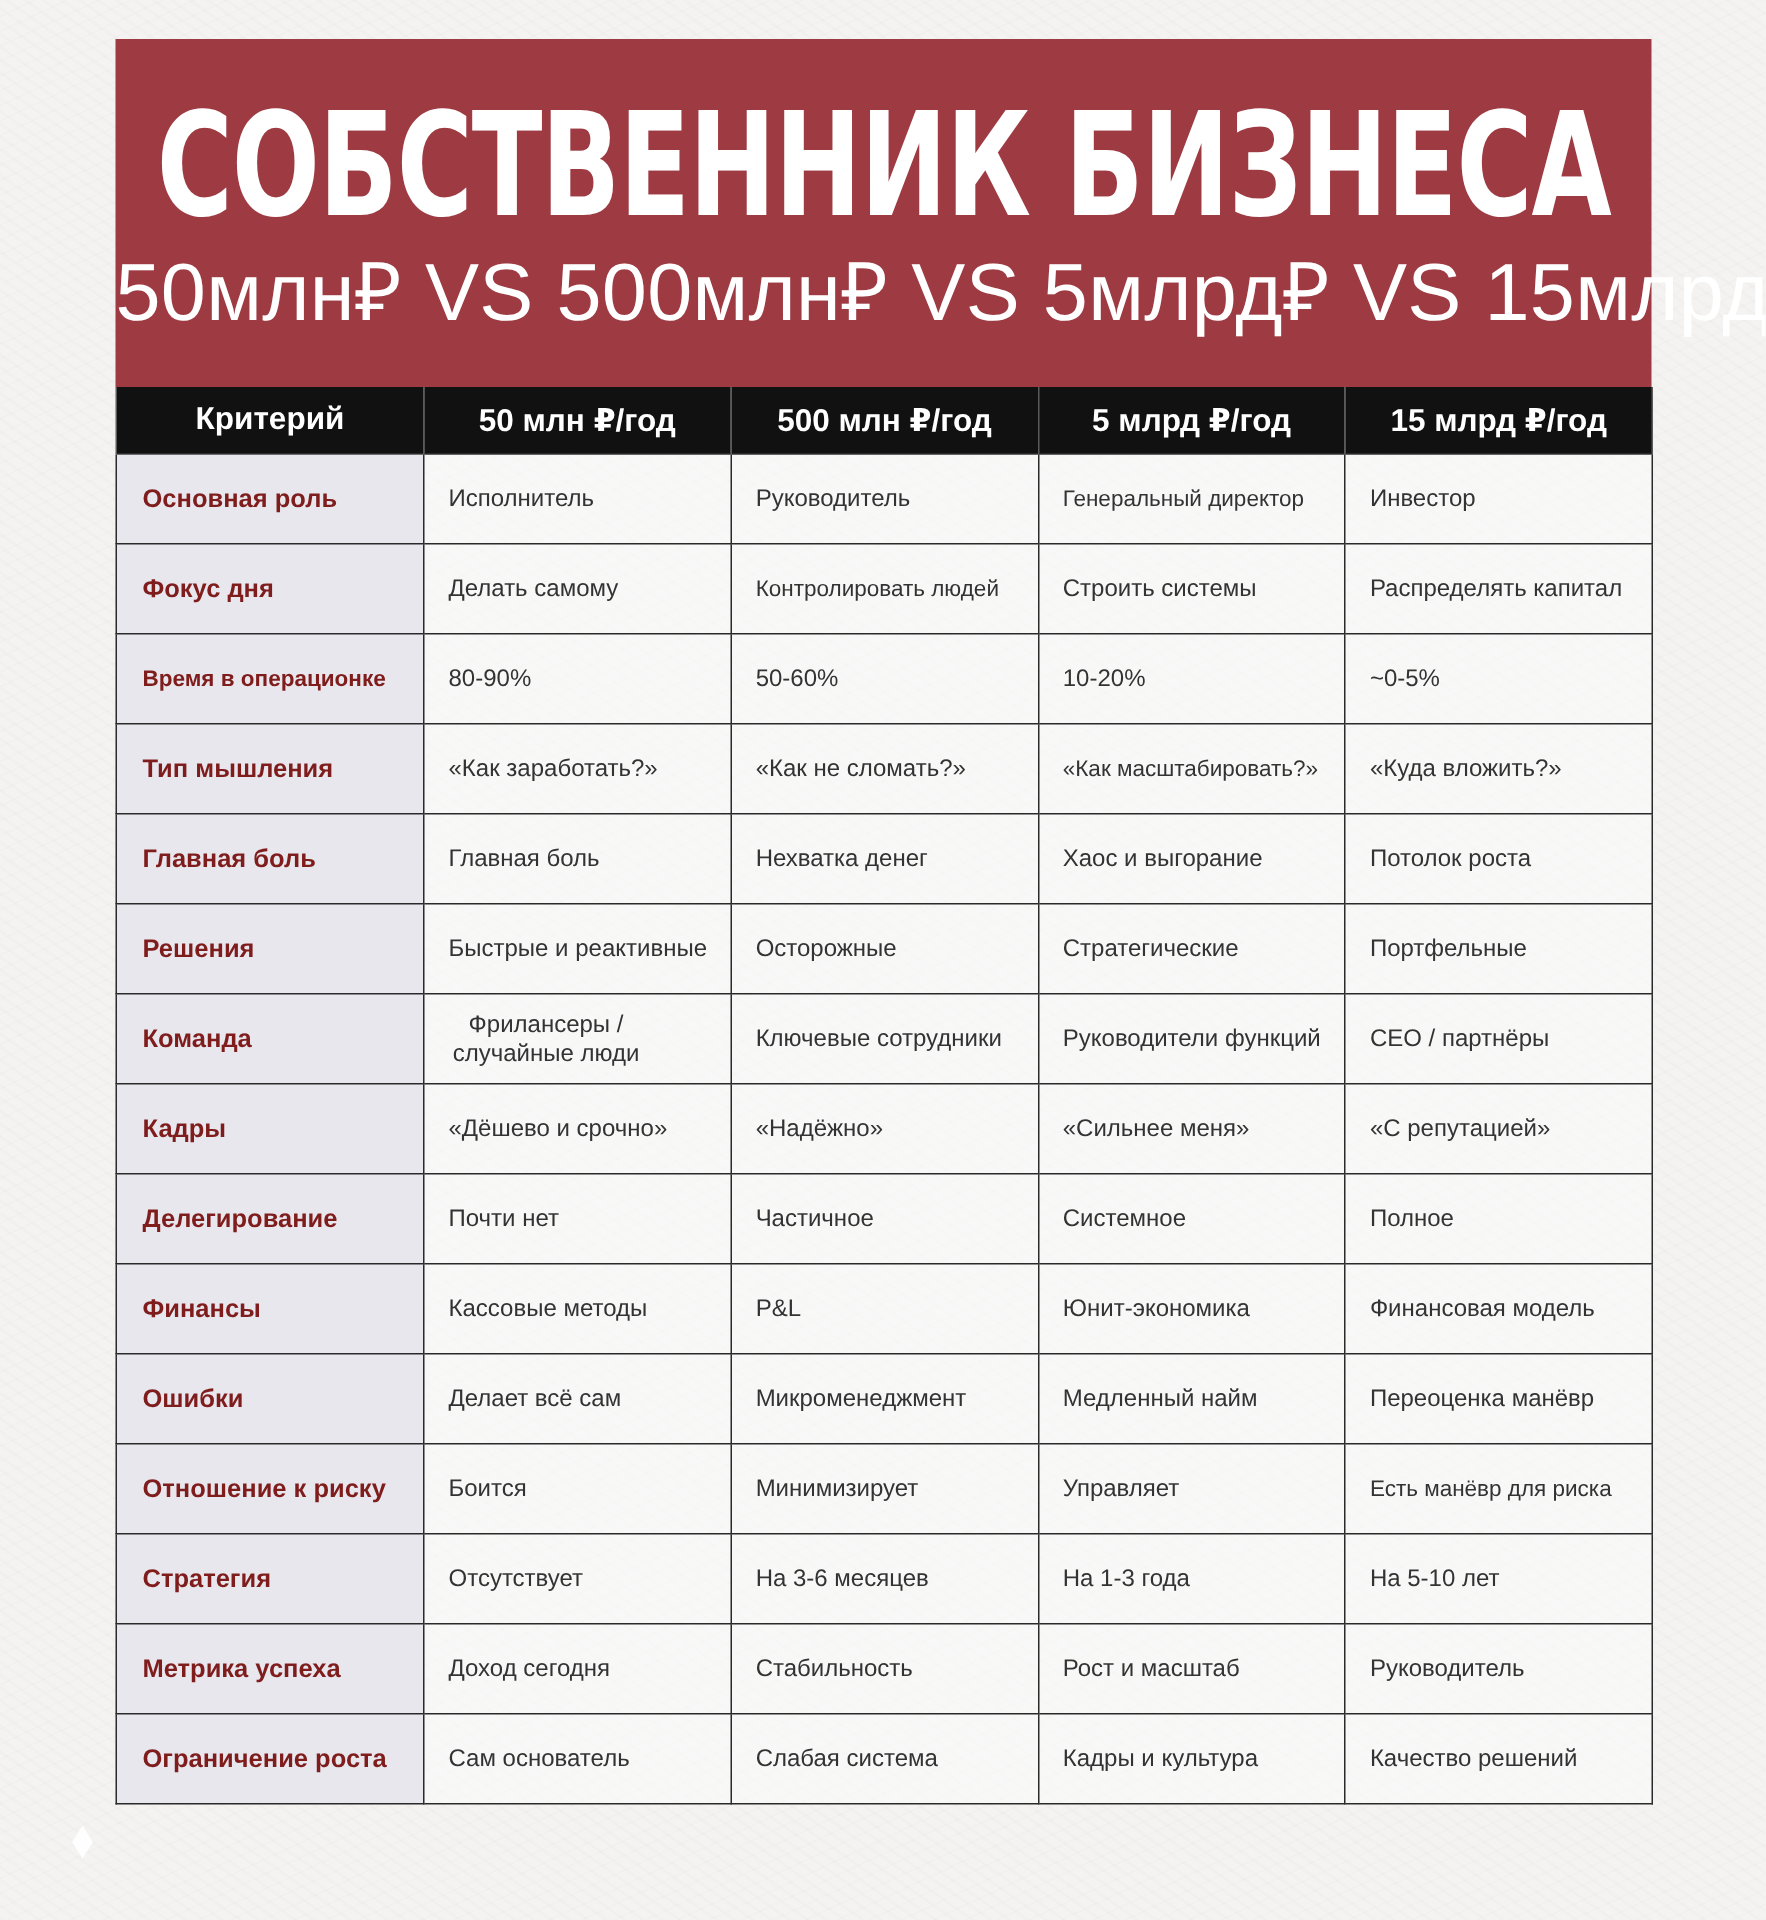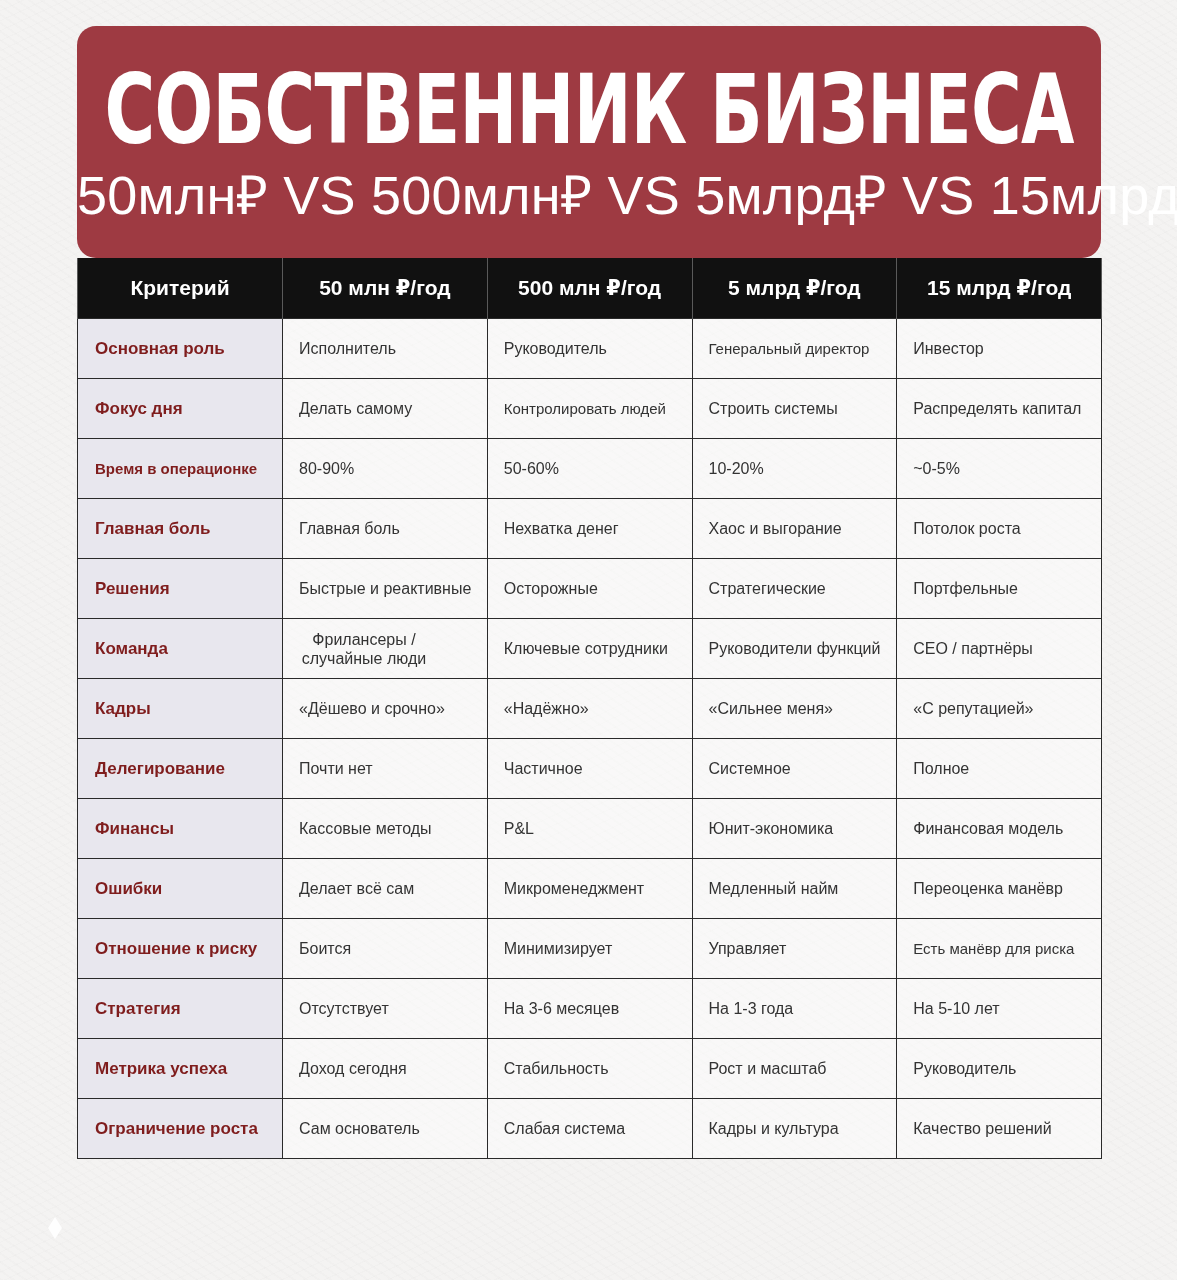--- a/index.html
+++ b/index.html
@@ -15,21 +15,20 @@
   .sheet {
     position: absolute; left: 77px; top: 26px; width: 1024px;
   }
   .banner {
     background: #9e3a42;
     height: 232px;
     color: #ffffff;
     text-align: center;
     box-sizing: border-box;
     padding-top: 34px;
-    border-radius: 19px;
   }
   .banner-title {
     font-family: "DejaVu Sans", sans-serif;
     font-weight: bold;
     font-size: 96px;
     line-height: 100px;
     letter-spacing: -1px;
     display: inline-block;
     transform: scaleX(0.72);
     transform-origin: center;
@@ -47,21 +46,21 @@
   table {
     border-collapse: collapse;
     width: 1024px;
     table-layout: fixed;
   }
   col.c0 { width: 205px; }
   col.cx { width: 204.75px; }
   thead th {
     background: #111111;
     color: #ffffff;
-    height: 60px;
+    height: 44px;
     font-size: 21px;
     font-weight: bold;
     text-align: center;
     border-left: 1px solid #5a5a5a;
     border-right: 1px solid #5a5a5a;
     padding: 0;
   }
   tbody td {
     height: 59px;
     border: 1.5px solid #2a2a2a;
@@ -161,20 +160,37 @@
           </td>
           <td>
             <span class="cell-text">10-20%</span>
           </td>
           <td>
             <span class="cell-text">~0-5%</span>
           </td>
         </tr>
         <tr>
           <td class="crit">
+            <span class="cell-text">Тип мышления</span>
+          </td>
+          <td>
+            <span class="cell-text">«Как заработать?»</span>
+          </td>
+          <td>
+            <span class="cell-text">«Как не сломать?»</span>
+          </td>
+          <td class="small">
+            <span class="cell-text">«Как масштабировать?»</span>
+          </td>
+          <td>
+            <span class="cell-text">«Куда вложить?»</span>
+          </td>
+        </tr>
+        <tr>
+          <td class="crit">
             <span class="cell-text">Главная боль</span>
           </td>
           <td>
             <span class="cell-text">Главная боль</span>
           </td>
           <td>
             <span class="cell-text">Нехватка денег</span>
           </td>
           <td>
             <span class="cell-text">Хаос и выгорание</span>

